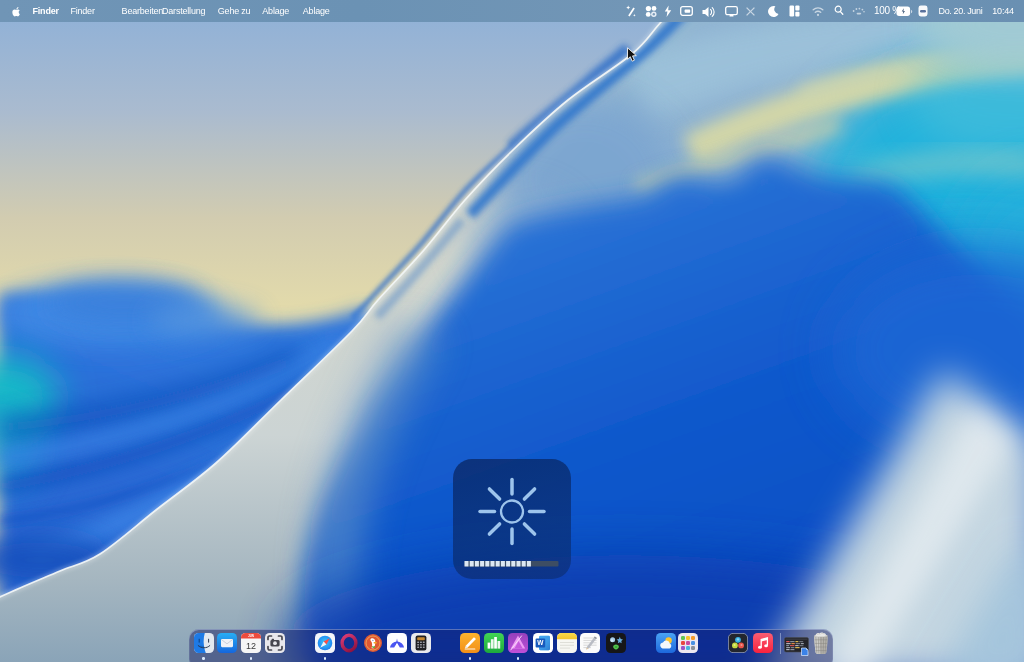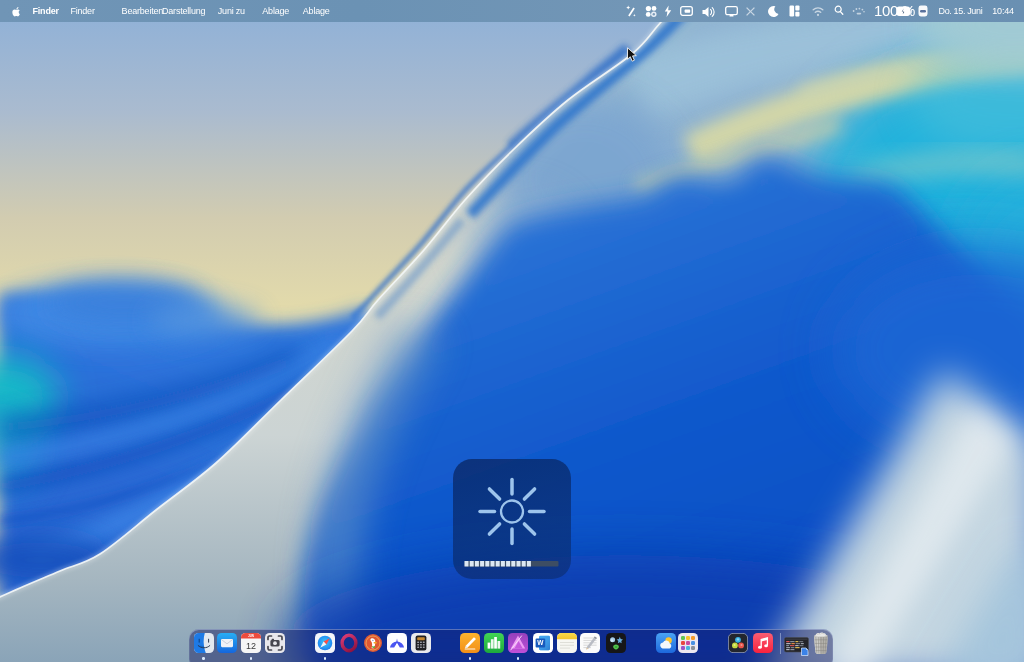--- a/index.html
+++ b/index.html
@@ -133,21 +133,21 @@
 
 
 <div id="menubar"></div>
 <svg class="sic" style="left:12.4px;top:6.5px" width="8" height="10" viewBox="0 0 13 16">
   <path fill="#fff" d="M9.5,2.5c0.6-0.7,1-1.7,0.9-2.5C9.6,0.1,8.6,0.6,8,1.3C7.5,1.9,7,3,7.2,3.6C8,3.7,8.9,3.2,9.5,2.5z M10.9,8.3c0-2,1.6-2.9,1.7-3C11.7,3.9,10.3,3.8,9.8,3.8c-1.2-0.1-2.3,0.7-2.9,0.7C6.3,4.5,5.4,3.8,4.4,3.8C3.1,3.9,1.9,4.6,1.2,5.7c-1.3,2.3-0.3,5.7,0.9,7.6c0.6,0.9,1.4,1.9,2.4,1.9c1,0,1.3-0.6,2.5-0.6c1.2,0,1.5,0.6,2.5,0.6c1,0,1.7-0.9,2.3-1.8c0.7-1,1-2.1,1-2.1S10.9,10.4,10.9,8.3z"></path>
 </svg>
 <div class="mi" style="left:32.5px;font-weight:700;">Finder</div>
 <div class="mi" style="left:70.4px;">Finder</div>
 <div class="mi" style="left:109.6px;margin-left:12px;">Bearbeiten</div>
 <div class="mi" style="left:162px;">Darstellung</div>
-<div class="mi" style="left:217.8px;">Juni zu</div>
+<div class="mi" style="left:217.8px;">Gehe zu</div>
 <div class="mi" style="left:262.3px;">Ablage</div>
 <div class="mi" style="left:302.8px;">Ablage</div>
 
 <svg class="sic" style="left:624.6px;top:4px" width="12" height="14" viewBox="0 0 12 14" fill="#fff">
   <path d="M3.2,1.6 L3.8,3 L5.2,3.6 L3.8,4.2 L3.2,5.6 L2.6,4.2 L1.2,3.6 L2.6,3 Z"></path>
   <rect x="5.6" y="3.2" width="1.7" height="9.5" transform="rotate(33 6.5 8)"></rect>
   <path d="M9.4,10 L9.8,10.9 L10.7,11.3 L9.8,11.7 L9.4,12.6 L9,11.7 L8.1,11.3 L9,10.9 Z"></path>
 </svg>
 <svg class="sic" style="left:643.9px;top:5px" width="14" height="13" viewBox="0 0 14 13" fill="#fff">
   <circle cx="4.4" cy="3.6" r="2.6"></circle>
@@ -203,22 +203,22 @@
 </svg>
 <svg class="sic" style="left:895.7px;top:5.8px" width="17" height="11" viewBox="0 0 17 11" fill="none">
   <rect x="0.5" y="0.5" width="13.6" height="9.4" rx="2.6" fill="#fff"></rect>
   <path d="M15,3.7 A1.7,1.9 0 0 1 15,7.3 Z" fill="#e9eff5" opacity="0.75"></path>
   <path d="M7.8,2.2 L5.7,5.4 L7.2,5.4 L6.8,8.2 L9,4.9 L7.5,4.9 Z" fill="#4a617f"></path>
 </svg>
 <svg class="sic" style="left:917.7px;top:5px" width="10" height="12" viewBox="0 0 10 12">
   <rect x="0.5" y="0.5" width="9" height="11" rx="2.4" fill="#fff" opacity="0.95"></rect>
   <rect x="2" y="5" width="6" height="2.4" rx="1.2" fill="#59719c"></rect>
 </svg>
-<div class="mi" style="left:873.9px;font-size:15px;letter-spacing:-0.3px;">100&nbsp;%</div>
-<div class="mi" style="left:938.5px;letter-spacing:-0.35px;">Do. 15. Juni</div>
+<div class="mi" style="left:873.9px;font-size:10px;letter-spacing:-0.3px;">100&nbsp;%</div>
+<div class="mi" style="left:938.5px;letter-spacing:-0.35px;">Do. 20. Juni</div>
 <div class="mi" style="left:992.3px;">10:44</div>
 
 
 <div id="hud">
 <svg width="118" height="120" viewBox="0 0 118 120">
   <g stroke="#9dc4ec" stroke-width="3.5" stroke-linecap="round" fill="none">
     <circle cx="59" cy="52.5" r="11" stroke-width="2.3"></circle>
     <line x1="59" y1="20.5" x2="59" y2="35"></line>
     <line x1="59" y1="70" x2="59" y2="84.5"></line>
     <line x1="27" y1="52.5" x2="41.5" y2="52.5"></line>

